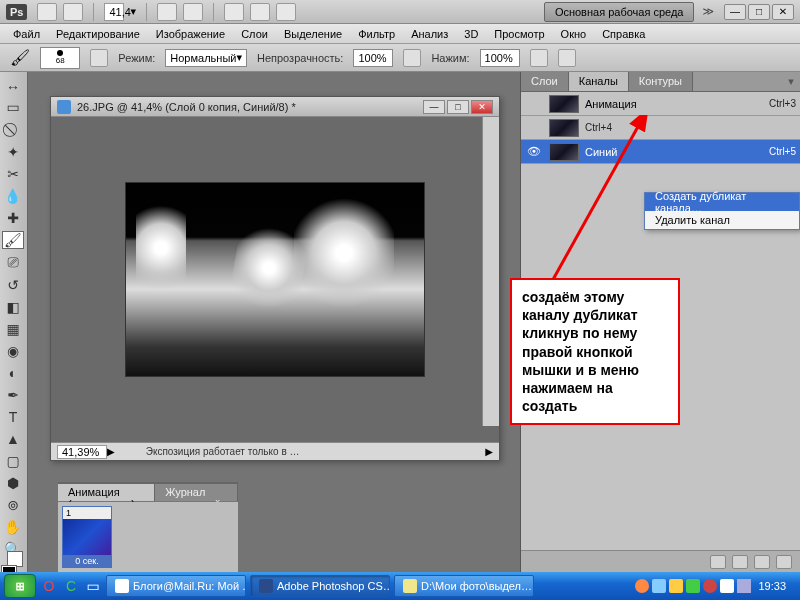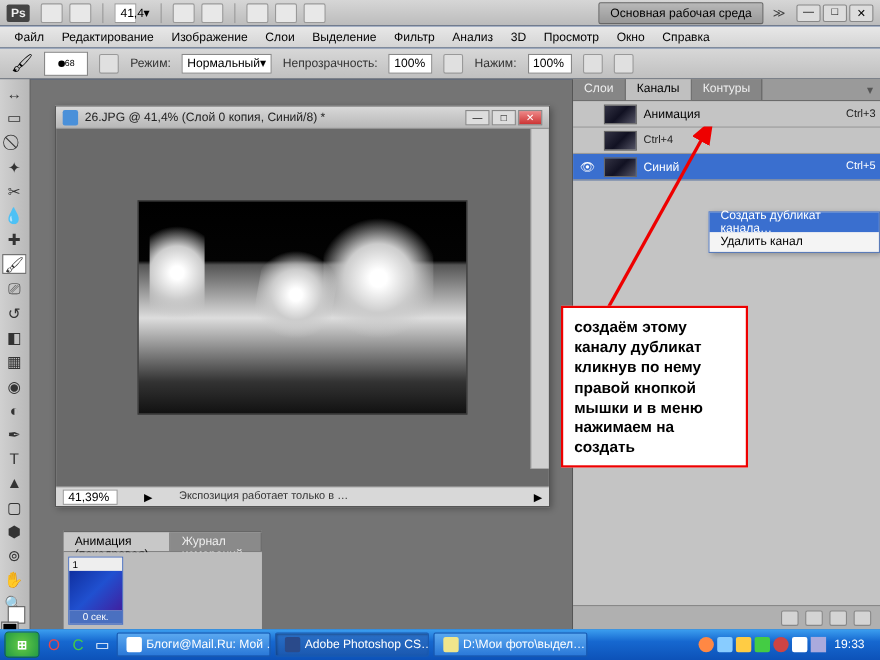--- a/index.html
+++ b/index.html
@@ -15,21 +15,21 @@
 .workspace-btn { margin-left:auto; margin-right:8px; height:20px; padding:0 10px; background:linear-gradient(#b8b8b8,#989898); border:1px solid #666; border-radius:2px; display:flex; align-items:center; }
 .win-btns { display:flex; gap:2px; }
 .win-btn { width:22px; height:16px; border:1px solid #888; background:#ddd; border-radius:2px; display:flex; align-items:center; justify-content:center; font-size:10px; }
 
 
 .menubar { height:20px; background:linear-gradient(#e8e8e8,#d4d4d4); display:flex; align-items:center; padding:0 6px; gap:2px; border-bottom:1px solid #999; }
 .menu-item { padding:2px 7px; cursor:default; }
 
 
 .optbar { height:28px; background:linear-gradient(#d8d8d8,#c0c0c0); display:flex; align-items:center; padding:0 10px; gap:10px; border-bottom:1px solid #888; }
-.brush-prev { width:40px; height:22px; border:1px solid #888; background:#fff; display:flex; flex-direction:row; align-items:center; justify-content:center; }
+.brush-prev { width:40px; height:22px; border:1px solid #888; background:#fff; display:flex; flex-direction:column; align-items:center; justify-content:center; }
 .brush-dot { width:6px; height:6px; background:#000; border-radius:50%; }
 .brush-sz { font-size:8px; }
 .opt-label { color:#333; }
 .opt-sel { height:18px; border:1px solid #888; background:#fff; padding:0 4px; display:flex; align-items:center; min-width:80px; }
 .opt-field { width:40px; height:18px; border:1px solid #888; background:#fff; display:flex; align-items:center; padding:0 4px; }
 .opt-ic { width:18px; height:18px; border:1px solid #999; background:#e0e0e0; border-radius:2px; }
 
 
 .workspace { position:absolute; top:72px; left:0; right:0; bottom:28px; background:#747474; display:flex; }
 
@@ -54,23 +54,23 @@
 .doc-btn { width:22px; height:14px; border:1px solid #888; display:flex; align-items:center; justify-content:center; font-size:9px; }
 .doc-btn.close { background:linear-gradient(#e88,#c33); color:#fff; }
 .doc-btn.mm { background:#ddd; }
 .doc-canvas { flex:1; background:#6a6a6a; position:relative; display:flex; align-items:center; justify-content:center; overflow:hidden; }
 .doc-canvas::after { content:""; position:absolute; right:0; top:0; bottom:16px; width:16px; background:#d0d0d0; border-left:1px solid #888; }
 .doc-img { width:300px; height:195px; background:linear-gradient(180deg,#000 0%,#030303 28%,#555 30%,#ddd 55%,#888 70%,#333 85%,#111 100%); border:1px solid #333; position:relative; overflow:hidden; }
 .palm { position:absolute; background:radial-gradient(circle,#fff 10%,#ccc 40%,transparent 70%); }
 .palm1 { width:100px; height:120px; right:30px; top:10px; }
 .palm2 { width:70px; height:90px; right:120px; top:40px; transform:rotate(10deg); }
 .palm3 { width:50px; height:110px; left:10px; top:10px; }
-.doc-status { height:18px; background:#d8d8d8; border-top:1px solid #888; display:flex; align-items:center; padding:0 6px; gap:24px; }
+.doc-status { height:18px; background:#d8d8d8; border-top:1px solid #888; display:flex; align-items:center; padding:0 6px; gap:0; }
 .doc-zoom { width:50px; border:1px solid #999; background:#fff; height:14px; padding:0 4px; display:flex; align-items:center; }
-.doc-info { font-size:10px; color:#333; }
+.doc-info { font-size:10px; color:#333;margin-left:31px; }
 
 
 .annotation-box { position:absolute; left:510px; top:278px; width:170px; padding:8px 10px; background:#fff; border:2px solid #e00; font-size:14px; font-weight:bold; line-height:1.3; color:#000; }
 .arrow-svg { position:absolute; left:480px; top:115px; pointer-events:none; }
 
 
 .panels { width:280px; background:#a8a8a8; border-left:1px solid #555; display:flex; flex-direction:column; }
 .panel-tabs { height:20px; background:#9a9a9a; display:flex; border-bottom:1px solid #666; }
 .ptab { padding:3px 10px; background:#868686; border-right:1px solid #666; color:#eee; cursor:default; }
 .ptab.active { background:#c0c0c0; color:#000; }

